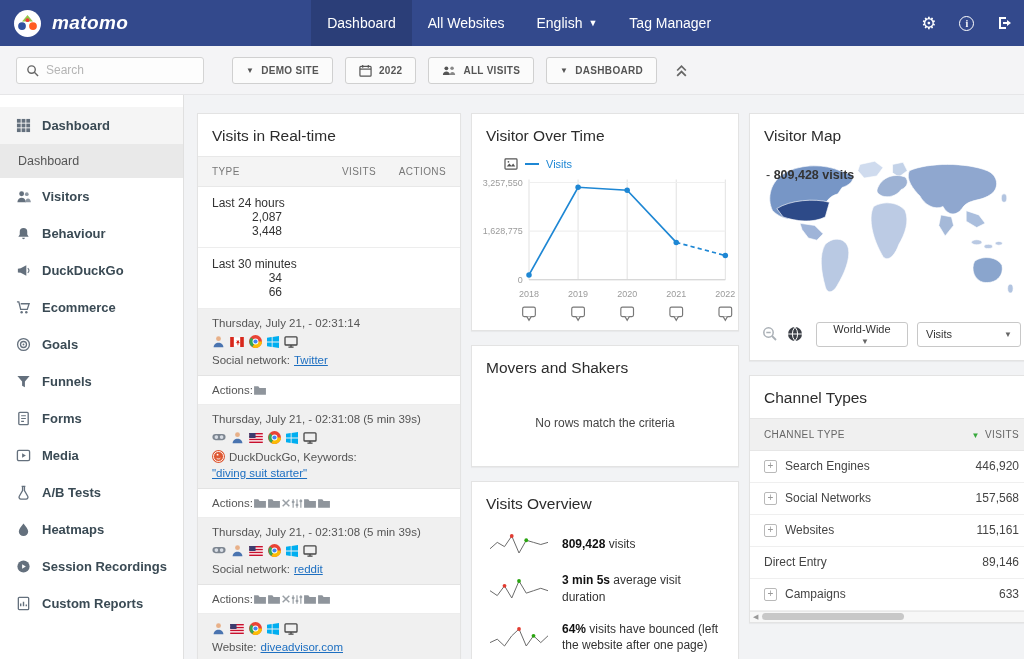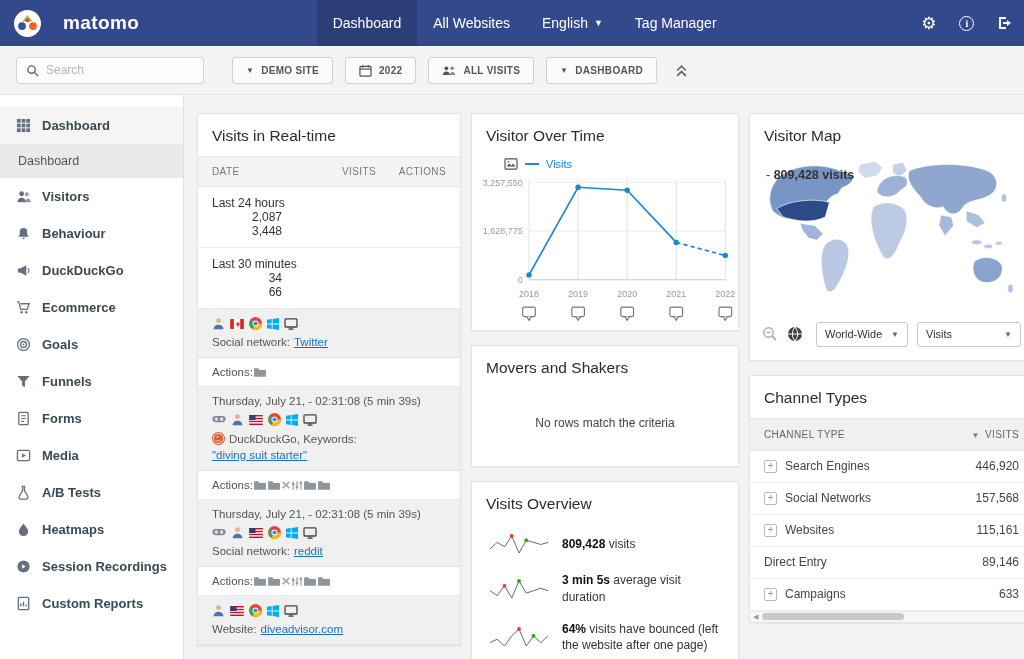--- a/index.html
+++ b/index.html
@@ -3,21 +3,21 @@
 <meta charset="utf-8">
 <style>
   * { margin:0; padding:0; box-sizing:border-box; }
   html,body { width:1024px; height:659px; overflow:hidden; }
   body { font-family:"Liberation Sans", sans-serif; font-size:13px; color:#333; background:#f2f3f5; }
   .ic { display:inline-flex; align-items:center; }
   .ic svg { display:block; }
 
   
   .topnav { height:46px; background:#33498c; display:flex; align-items:stretch; color:#fff; padding-left:14px; }
-  .brand { display:flex; align-items:center; gap:22px; cursor:pointer; }
+  .brand { display:flex; align-items:center; gap:11px; cursor:pointer;font-style:italic; }
   .brand-text { font-size:19px; font-weight:bold; letter-spacing:.4px; }
   .topnav-items { margin-left:auto; display:flex; align-items:stretch; }
   .topnav-item { display:flex; align-items:center; padding:0 16px; font-size:14px; cursor:pointer; white-space:nowrap; }
   .topnav-item.active { background:#2b3e78; }
   .topnav-item .caret { font-size:9px; margin-left:6px; }
   .topnav-iconbtn { display:flex; align-items:center; justify-content:center; width:38px; cursor:pointer; }
   .glyph-gear { font-size:17px; color:#fff; }
   .info-badge { width:15px; height:15px; border:1.5px solid #fff; border-radius:50%; display:inline-flex; align-items:center; justify-content:center; font-size:10px; font-weight:bold; font-family:"Liberation Serif", serif; }
 
   
@@ -64,21 +64,21 @@
   .ov-text { flex:1; line-height:1.35; }
 
   
   .map-area { position:relative; margin:0 10px; }
   .map-area svg { width:100%; display:block; }
   .map-tip { position:absolute; top:12px; left:6px; font-size:12.5px; color:#333; }
   .map-tip b { font-weight:bold; }
   .map-controls { display:flex; align-items:center; gap:9px; padding:8px 12px 13px; }
   .sel { display:flex; align-items:center; justify-content:space-between; border:1px solid #c8c8c8; border-radius:3px; height:25px; padding:0 8px; font-size:11px; color:#333; background:#fff; cursor:pointer; }
   .sel .caret { font-size:8px; color:#666; margin-left:6px; }
-  .sel-region { width:92px; margin-left:4px; } .sel-metric { width:104px; }
+  .sel-region { width:92px; margin-left:4px;flex-direction:column; } .sel-metric { width:104px; }
 
   
   .ct-head { display:flex; justify-content:space-between; align-items:center; background:#f0f0f0; border-top:1px solid #e6e6e6; border-bottom:1px solid #e6e6e6; padding:10px 14px; font-size:10px; color:#666; letter-spacing:.4px; }
   .ct-sort { color:#37a93c; font-size:8px; margin-right:5px; }
   .ct-row { display:flex; justify-content:space-between; align-items:center; padding:0 14px; height:32px; font-size:12px; color:#444; border-bottom:1px solid #efefef; cursor:pointer; }
   .ct-label { display:flex; align-items:center; }
   .expander { width:13px; height:13px; border:1px solid #b9b9b9; border-radius:2px; display:inline-flex; align-items:center; justify-content:center; font-size:10px; color:#999; margin-right:8px; line-height:1; background:#fff; }
   .ct-scroll { height:11px; background:#f7f7f7; border-top:1px solid #e9e9e9; position:relative; display:flex; align-items:center; justify-content:space-between; padding:0 3px; }
   .ct-scroll .arr { font-size:7px; color:#999; line-height:1; }
   .ct-thumb { position:absolute; left:12px; width:50%; height:7px; background:#c8c8c8; border-radius:4px; cursor:grab; }
@@ -320,38 +320,39 @@
         <span>Custom Reports</span>
       </div>
     </aside>
 
   <main class="main">
 
     <div class="col col1">
       <section class="widget">
         <h2 class="w-title">Visits in Real-time</h2>
         <div class="rt-head" id="rt-head">
-            <span class="rt-col-date">DATE</span>
+            <span class="rt-col-date">TYPE</span>
             <span class="rt-col-n">VISITS</span>
             <span class="rt-col-n">ACTIONS</span>
           </div>
         <div id="rt-summary">
             <div class="rt-sum">
               <span class="rt-col-date">Last 24 hours</span>
               <span class="rt-col-n">2,087</span>
               <span class="rt-col-n">3,448</span>
             </div>
             <div class="rt-sum">
               <span class="rt-col-date">Last 30 minutes</span>
               <span class="rt-col-n">34</span>
               <span class="rt-col-n">66</span>
             </div>
           </div>
         <div id="rt-visits">
             <div class="visit">
+              <div class="v-date">Thursday, July 21, - 02:31:14</div>
               <div class="v-icons">
                 <span class="ic">
                   <svg width="13" height="13" viewBox="0 0 16 16">
                     <circle cx="8" cy="4.5" r="3" fill="#e8b088"></circle>
                     <path d="M2 15c0-3.4 2.7-5.6 6-5.6s6 2.2 6 5.6z" fill="#4a74b0"></path>
                   </svg>
                 </span>
                 <span class="ic">
                   <svg width="14" height="10" viewBox="0 0 15 11">
                     <rect width="15" height="11" fill="#fff" stroke="#ddd" stroke-width=".5"></rect>

